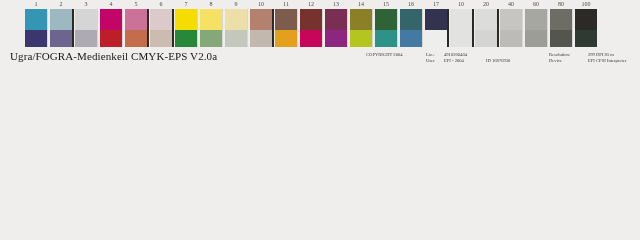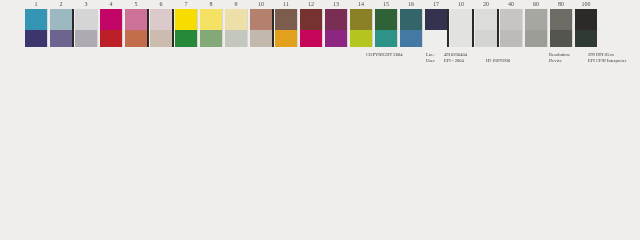--- a/index.html
+++ b/index.html
@@ -202,20 +202,21 @@
       </div>
       <div class="sepl" style="left: 572px;"></div>
       <div class="col" style="left: 575px; width: 22px;">
         <div class="top" style="background: rgb(43, 42, 38);"></div>
         <div class="bot" style="background: rgb(47, 58, 51);"></div>
       </div>
     </div>
 
   <div id="footer">
 
+    <div id="title">Ugra/FOGRA-Medienkeil CMYK-EPS V2.0a</div>
 
     <div class="meta" id="m-copy">
       <span class="r1">COPYRIGHT 2004</span>
       <span class="r2">&nbsp;</span>
     </div>
 
     <div class="meta" id="m-liz">
       <span class="r1">Liz.:</span>
       <span class="r2">User</span>
     </div>

